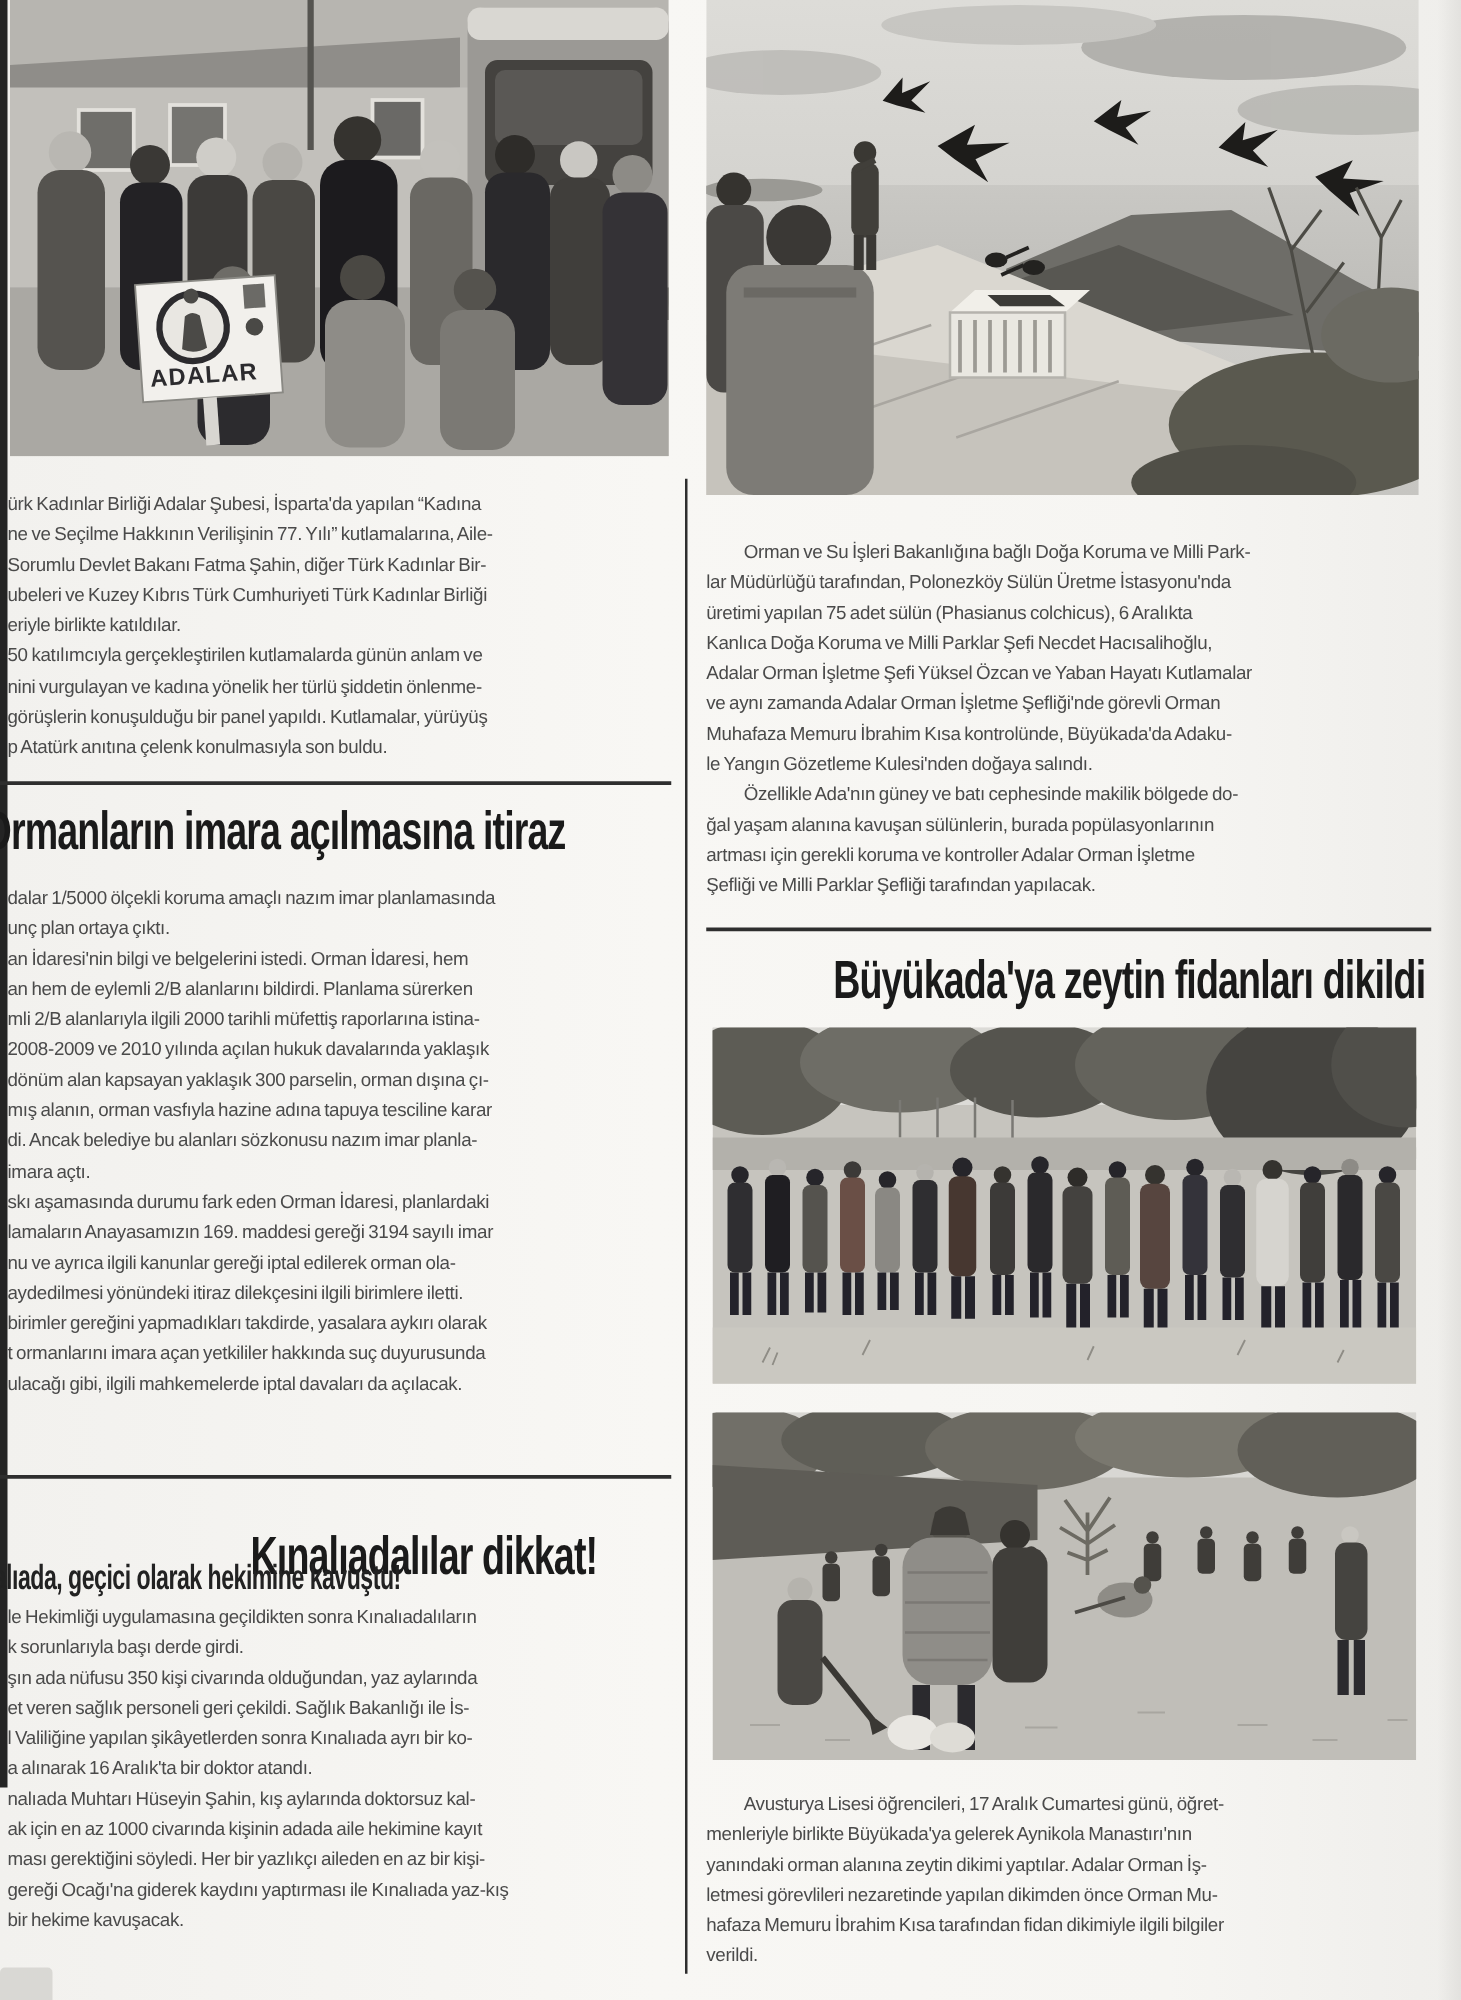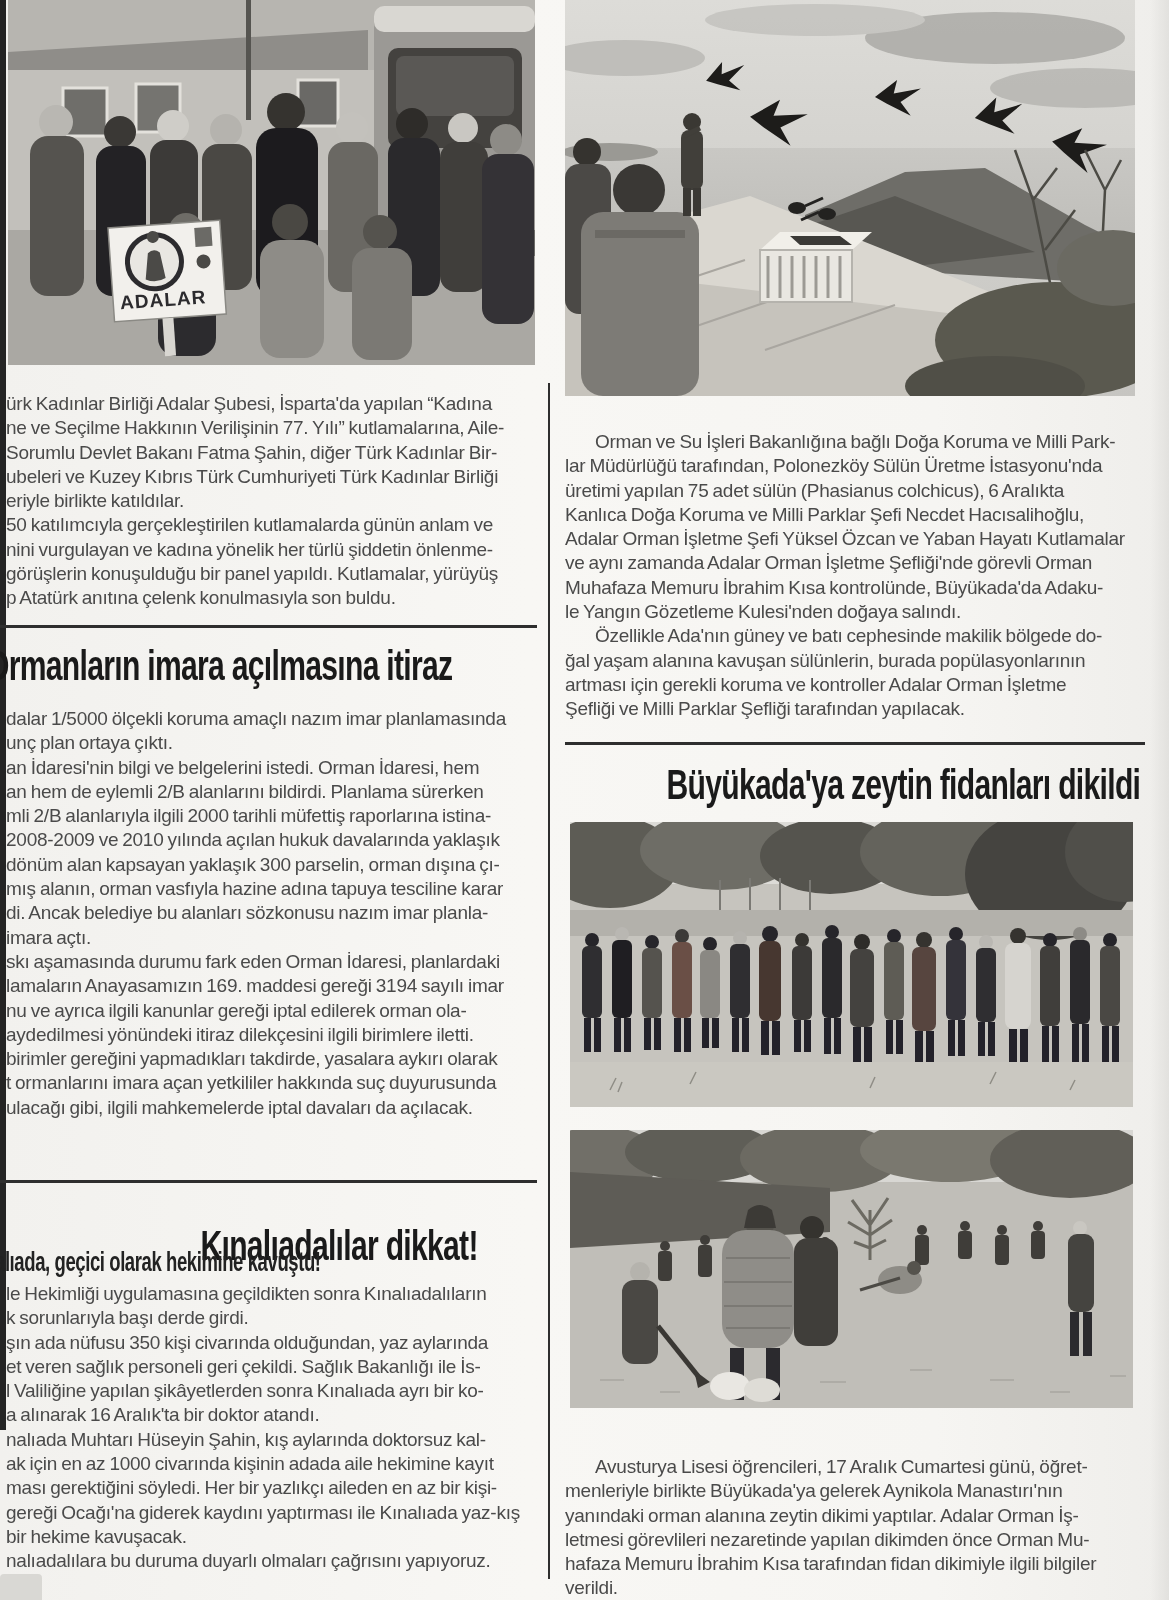--- a/index.html
+++ b/index.html
@@ -3,21 +3,21 @@
 <meta charset="utf-8">
 <style>
   html,body{margin:0;padding:0;}
   body{
     width:1169px;height:1600px;position:relative;overflow:hidden;
     background:linear-gradient(90deg,#f2f1ee 0%,#f8f7f4 45%,#f6f5f2 80%,#efeeeb 100%);
     font-family:"Liberation Sans", sans-serif;
   }
   .abs{position:absolute;}
   .line{
-    white-space:nowrap;font-size:19px;line-height:24.3px;height:24.3px;
+    white-space:nowrap;font-size:15px;line-height:24.3px;height:24.3px;
     letter-spacing:-0.25px;word-spacing:-1px;color:#4a4a4a;
   }
   .para{margin:0;}
   .indented .line.first{padding-left:30px;}
   .rule{background:#2e2e2e;height:3px;}
   .divider{background:#2e2e2e;width:2px;}
   .headline{
     font-weight:bold;color:#1a1a1a;font-size:43px;line-height:1.05;
     white-space:nowrap;letter-spacing:-1px;
   }
@@ -150,21 +150,20 @@
     <div class="line">k sorunlarıyla başı derde girdi.</div>
     <div class="line">şın ada nüfusu 350 kişi civarında olduğundan, yaz aylarında</div>
     <div class="line">et veren sağlık personeli geri çekildi. Sağlık Bakanlığı ile İs-</div>
     <div class="line">l Valiliğine yapılan şikâyetlerden sonra Kınalıada ayrı bir ko-</div>
     <div class="line">a alınarak 16 Aralık'ta bir doktor atandı.</div>
     <div class="line">nalıada Muhtarı Hüseyin Şahin, kış aylarında doktorsuz kal-</div>
     <div class="line">ak için en az 1000 civarında kişinin adada aile hekimine kayıt</div>
     <div class="line">ması gerektiğini söyledi. Her bir yazlıkçı aileden en az bir kişi-</div>
     <div class="line">gereği Ocağı'na giderek kaydını yaptırması ile Kınalıada yaz-kış</div>
     <div class="line">bir hekime kavuşacak.</div>
-    <div class="line">nalıadalılara bu duruma duyarlı olmaları çağrısını yapıyoruz.</div>
   </div>
 
 <div class="abs divider" style="left:548px;top:383px;height:1196px;"></div>
 
 <svg class="abs photo" style="left:565px;top:0;" width="570" height="396" viewBox="0 0 570 396">
   <defs>
     <linearGradient id="sky2" x1="0" y1="0" x2="0" y2="1">
       <stop offset="0" stop-color="#dddcd8"></stop>
         <stop offset="1" stop-color="#c6c5c1"></stop>
     </linearGradient>
@@ -428,21 +427,21 @@
     <circle cx="242" cy="98" r="12" fill="#35332f"></circle>
       <rect x="224" y="108" width="44" height="108" rx="14" fill="#403e3a"></rect>
     <ellipse cx="160" cy="256" rx="20" ry="14" fill="#e9e7e2"></ellipse>
     <ellipse cx="192" cy="260" rx="18" ry="12" fill="#dedcd6"></ellipse>
   </g>
   <g stroke="#a8a6a0" stroke-width="1.5">
     <path d="M30,250 h24 M90,262 h20 M250,252 h26 M340,240 h22 M420,250 h24 M480,262 h20 M540,246 h16" fill="none"></path>
   </g>
 </svg>
 
-<div class="abs indented" style="left:565px;top:1432px;width:582px;margin-top:23px;">
+<div class="abs indented" style="left:565px;top:1432px;width:582px;">
     <div class="para">
       <div class="line first">Avusturya Lisesi öğrencileri, 17 Aralık Cumartesi günü, öğret-</div>
       <div class="line">menleriyle birlikte Büyükada'ya gelerek Aynikola Manastırı'nın</div>
       <div class="line">yanındaki orman alanına zeytin dikimi yaptılar. Adalar Orman İş-</div>
       <div class="line">letmesi görevlileri nezaretinde yapılan dikimden önce Orman Mu-</div>
       <div class="line">hafaza Memuru İbrahim Kısa tarafından fidan dikimiyle ilgili bilgiler</div>
       <div class="line">verildi.</div>
     </div>
   </div>
 

